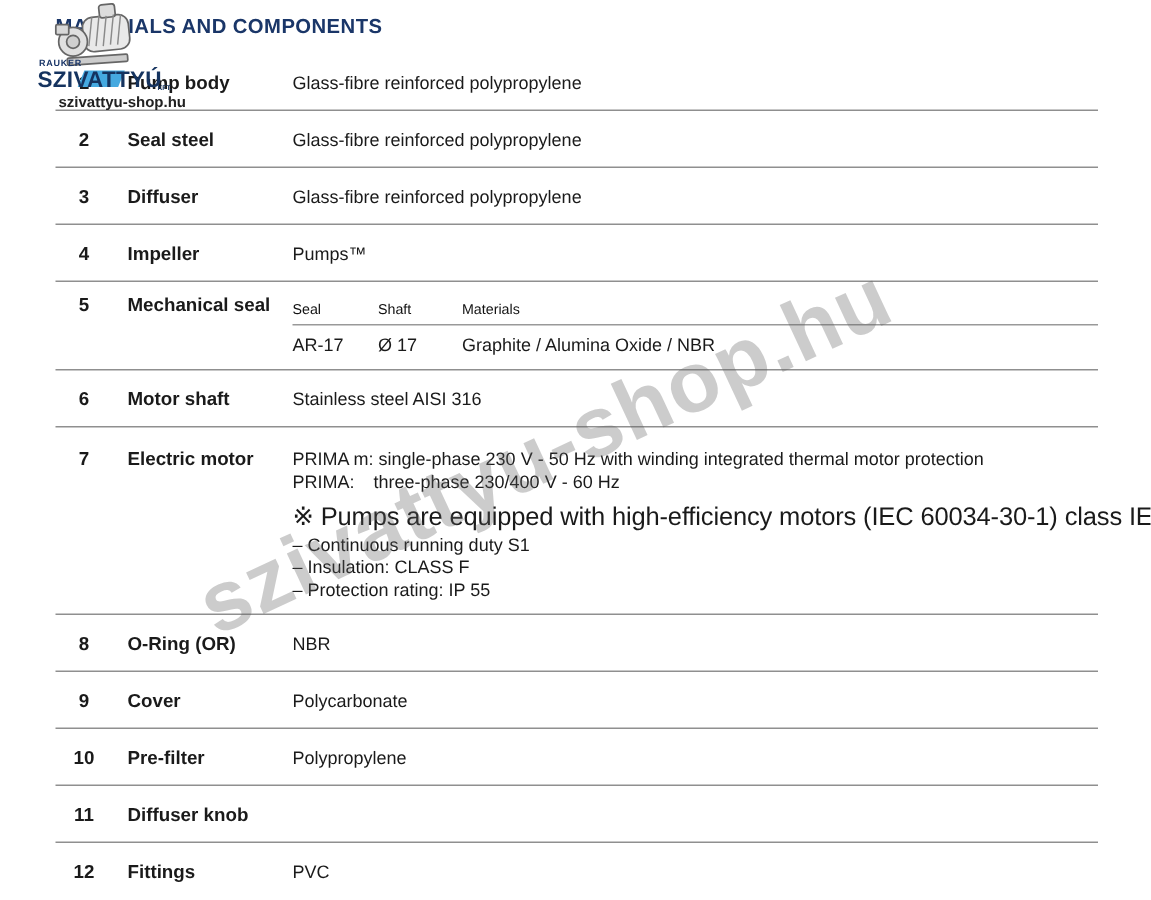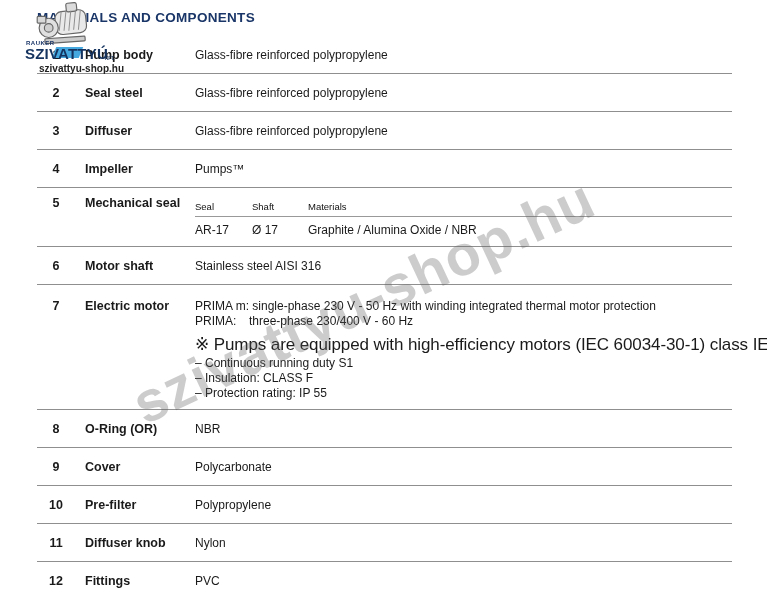--- a/index.html
+++ b/index.html
@@ -174,21 +174,20 @@
 
     <div class="row">
       <div class="c-num">10</div>
       <div class="c-name">Pre-filter</div>
       <div class="c-val">Polypropylene</div>
     </div>
 
     <div class="row">
       <div class="c-num">11</div>
       <div class="c-name">Diffuser knob</div>
-      <div class="c-val">Nylon</div>
     </div>
 
     <div class="row last">
       <div class="c-num">12</div>
       <div class="c-name">Fittings</div>
       <div class="c-val">PVC</div>
     </div>
 
   </div>
 </div>

